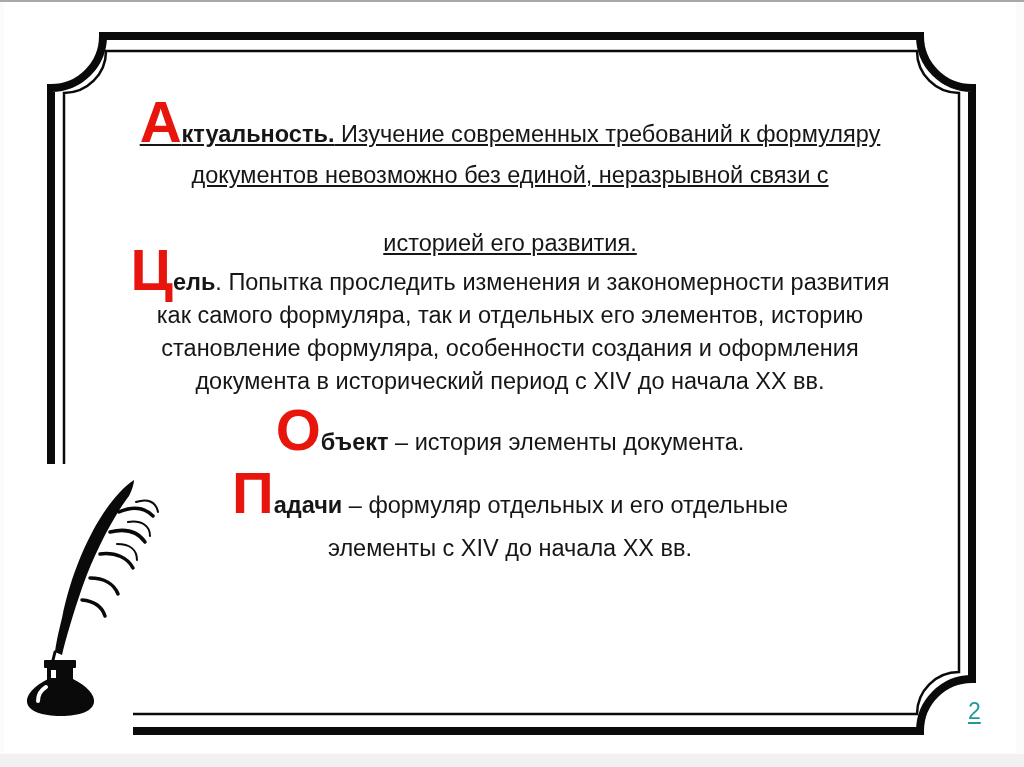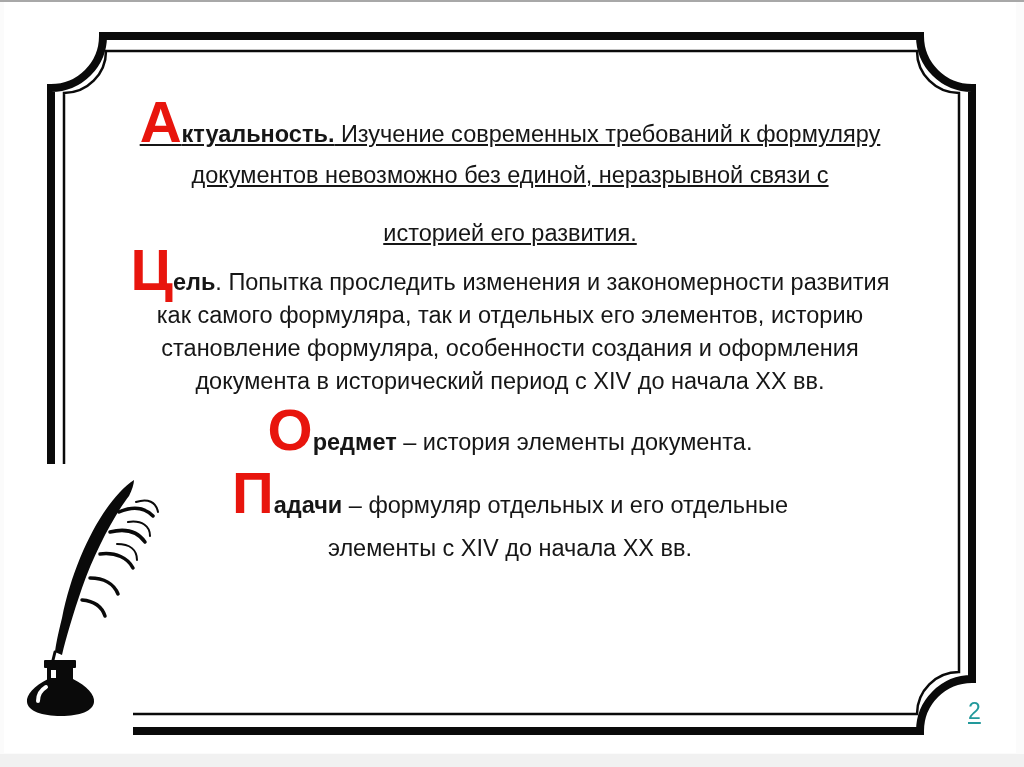--- a/index.html
+++ b/index.html
@@ -28,21 +28,21 @@
     text-align:center; color:#161616;
     font-size:23.5px;
   }
   .para b{ font-weight:700; }
   .dc{
     font-weight:700; font-size:58px; line-height:0;
     letter-spacing:0;
   }
   .lines{ white-space:pre-line; }
   .p-aktualnost{ top:112px; line-height:41px;text-decoration:underline; }
-  .p-aktualnost .tail{ margin-top:17px; }
+  .p-aktualnost .tail{ margin-top:27px; }
   .p-tsel{ top:264px; line-height:33px; }
   .p-obekt{ top:425px; line-height:30px; }
   .p-predmet{ top:482px; line-height:43px; }
   .p-zadachi{ top:585px; line-height:34px; }
   .quill-box{
     position:absolute; left:0; top:462px; width:129px; height:289px;
     background:#ffffff;
   }
   .quill-svg{
     position:absolute; left:14px; top:472px; width:150px; height:245px;
@@ -73,21 +73,21 @@
   </div>
 
   <div class="para p-tsel">
     <span class="dc" style="color:#e8150d">Ц</span><b>ель</b><span class="lines">. Попытка проследить изменения и закономерности развития
 как самого формуляра, так и отдельных его элементов, историю
 становление формуляра, особенности создания и оформления
 документа в исторический период с XIV до начала XX вв.</span>
   </div>
 
   <div class="para p-obekt">
-    <span class="dc" style="color:#e8150d">О</span><b>редмет</b><span class="lines"> – история элементы документа.</span>
+    <span class="dc" style="color:#e8150d">О</span><b>бъект</b><span class="lines"> – история элементы документа.</span>
   </div>
 
   <div class="para p-predmet">
     <span class="dc" style="color:#e8150d">П</span><b>адачи</b><span class="lines"> – формуляр отдельных и его отдельные
 элементы с XIV до начала XX вв.</span>
   </div>
 
 
   <div class="quill-box"></div>
 

